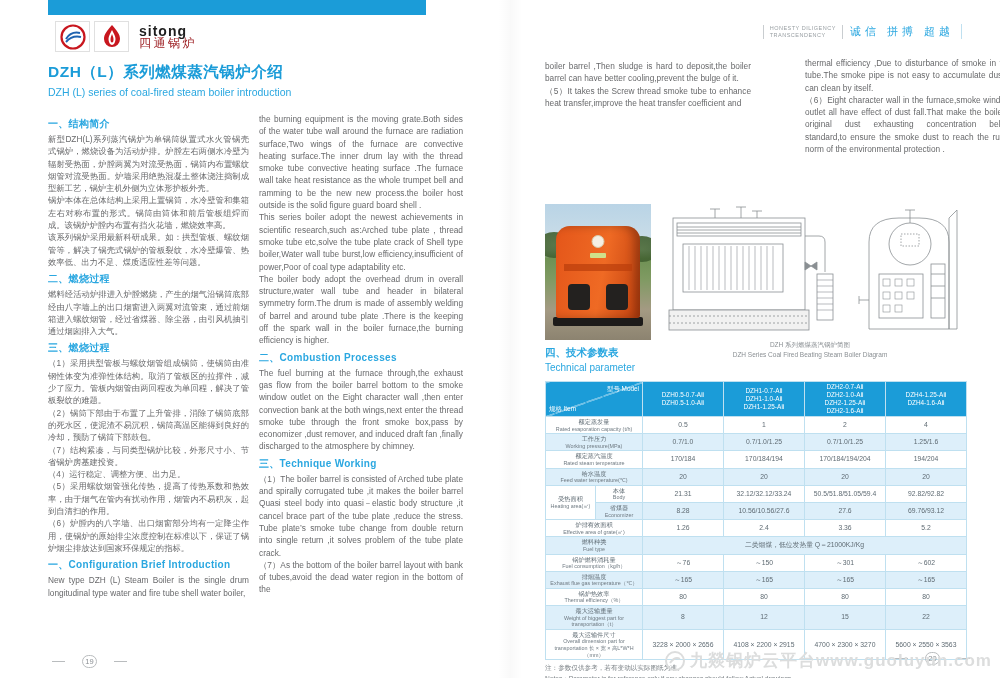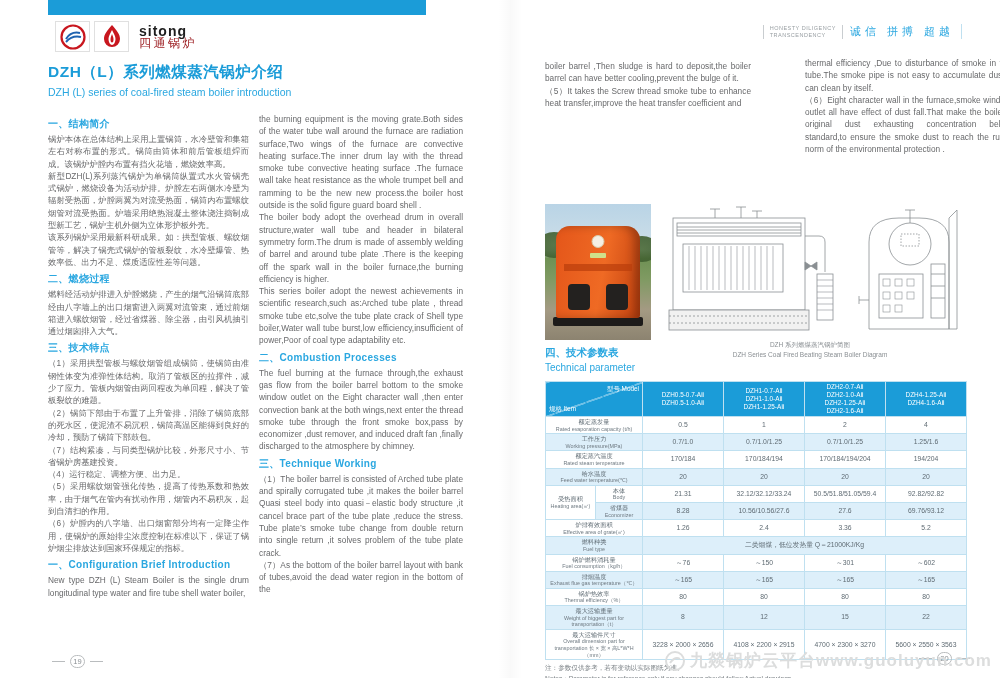--- a/index.html
+++ b/index.html
@@ -69,21 +69,21 @@
   .corner .c-top { position:absolute; right:3px; top:3px; font-size:6.4px; }
   .corner .c-bot { position:absolute; left:3px; bottom:3px; font-size:6.4px; }
   .ptable td.lab,.ptable td.sublab { font-size:6.2px; line-height:7.6px; }
   .ptable .en2 { display:block; font-size:5.4px; line-height:6.6px; color:#6f7a82; }
   .ptable tr.alt td { background:#ddeffa; }
   .ptable td.val { font-size:6.8px; }
   .tnotes { margin-top:4px; }
   .tnotes .n1 { font-size:6.6px; color:#7a8085; }
   .tnotes .n2 { font-size:6.6px; color:#7a8085; margin-top:2px; }
   
-  .pagenum { position:absolute; display:flex; align-items:center; gap:5px; }
+  .pagenum { position:absolute; display:flex; align-items:center; gap:17px; }
   .pagenum .ln { width:13px; height:1px; background:#b9bcbe; }
   .pagenum .num { min-width:15px; height:13px; border:1px solid #b9bcbe; border-radius:8px;
         font-size:7.5px; color:#8a8f93; display:flex; align-items:center; justify-content:center; padding:0 2px; }
   .pn19 { left:52px; top:655px; }
   .pn20 { right:30px; top:652px; }
   .watermark { position:absolute; right:8px; bottom:6px; display:flex; align-items:center; gap:4px;
         color:#dcdddd; font-size:17px; font-weight:700; letter-spacing:1px; }
   .gutter { position:absolute; left:498px; top:0; width:24px; height:678px;
         background:linear-gradient(90deg,rgba(0,0,0,0) 0%,rgba(0,0,0,.025) 50%,rgba(0,0,0,0) 100%); }
 </style>
@@ -122,39 +122,39 @@
 
 <div class="gutter"></div>
 
 <div class="titleblock">
   <div class="title-cn">DZH（L）系列燃煤蒸汽锅炉介绍</div>
   <div class="title-en">DZH (L) series of coal-fired steam boiler introduction</div>
 </div>
 
 <div class="txtcol colA">
     <div class="sec-h">一、结构简介</div>
+    <div class="para">新型DZH(L)系列蒸汽锅炉为单锅筒纵置式水火管锅壳式锅炉，燃烧设备为活动炉排。炉膛左右两侧水冷壁为辐射受热面，炉膛两翼为对流受热面，锅筒内布置螺纹烟管对流受热面。炉墙采用绝热混凝土整体浇注捣制成型新工艺，锅炉主机外侧为立体形护板外壳。</div>
     <div class="para">锅炉本体在总体结构上采用上置锅筒，水冷壁管和集箱左右对称布置的形式。锅筒由筒体和前后管板组焊而成。该锅炉炉膛内布置有挡火花墙，燃烧效率高。</div>
-    <div class="para">新型DZH(L)系列蒸汽锅炉为单锅筒纵置式水火管锅壳式锅炉，燃烧设备为活动炉排。炉膛左右两侧水冷壁为辐射受热面，炉膛两翼为对流受热面，锅筒内布置螺纹烟管对流受热面。炉墙采用绝热混凝土整体浇注捣制成型新工艺，锅炉主机外侧为立体形护板外壳。</div>
     <div class="para">该系列锅炉采用最新科研成果。如：拱型管板、螺纹烟管等，解决了锅壳式锅炉的管板裂纹，水冷壁爆管、热效率低、出力不足、煤质适应性差等问题。</div>
     <div class="sec-h">二、燃烧过程</div>
     <div class="para">燃料经活动炉排进入炉膛燃烧，产生的烟气沿锅筒底部经由八字墙上的出口烟窗进入两翼对流管束，通过前烟箱进入螺纹烟管，经过省煤器、除尘器，由引风机抽引通过烟囱排入大气。</div>
-    <div class="sec-h">三、技术特点</div>
+    <div class="sec-h">三、燃烧过程</div>
     <div class="para">（1）采用拱型管板与螺纹烟管组成锅筒，使锅筒由准钢性体变为准弹性体结构。取消了管板区的拉撑件，减少了应力。管板内烟管由两回程改为单回程，解决了管板裂纹的难题。</div>
     <div class="para">（2）锅筒下部由于布置了上升管排，消除了锅筒底部的死水区，使泥渣不易沉积，锅筒高温区能得到良好的冷却，预防了锅筒下部鼓包。</div>
     <div class="para">（7）结构紧凑，与同类型锅炉比较，外形尺寸小、节省锅炉房基建投资。</div>
     <div class="para">（4）运行稳定、调整方便、出力足。</div>
     <div class="para">（5）采用螺纹烟管强化传热，提高了传热系数和热效率，由于烟气在管内有扰动作用，烟管内不易积灰，起到自清扫的作用。</div>
     <div class="para">（6）炉膛内的八字墙、出口烟窗部分均有一定降尘作用，使锅炉的原始排尘浓度控制在标准以下，保证了锅炉烟尘排放达到国家环保规定的指标。</div>
     <div class="sec-h">一、Configuration Brief Introduction</div>
     <div class="para">New type DZH (L) Steam Boiler is the single drum longitudinal type water and fire tube shell water boiler,</div>
   </div>
 <div class="txtcol colB">
     <div class="para">the burning equipment is the moving grate.Both sides of the water tube wall around the furnace are radiation surface,Two wings of the furnace are convective heating surface.The inner drum lay with the thread smoke tube convective heating surface .The furnace wall take heat resistance as the whole trumpet bell and ramming to be the new new process.the boiler host outside is the solid figure guard board shell .</div>
+    <div class="para">This series boiler adopt the newest achievements in scientific research,such as:Arched tube plate , thread smoke tube etc,solve the tube plate crack of Shell type boiler,Water wall tube burst,low efficiency,insufficient of power,Poor of coal type adaptability etc.</div>
     <div class="para">The boiler body adopt the overhead drum in overall structure,water wall tube and header in bilateral symmetry form.The drum is made of assembly welding of barrel and around tube plate .There is the keeping off the spark wall in the boiler furnace,the burning efficiency is higher.</div>
-    <div class="para">This series boiler adopt the newest achievements in scientific research,such as:Arched tube plate , thread smoke tube etc,solve the tube plate crack of Shell type boiler,Water wall tube burst,low efficiency,insufficient of power,Poor of coal type adaptability etc.</div>
     <div class="sec-h">二、Combustion Processes</div>
     <div class="para">The fuel burning at the furnace through,the exhaust gas flow from the boiler barrel bottom to the smoke window outlet on the Eight character wall ,then enter convection bank at the both wings,next enter the thread smoke tube through the front smoke box,pass by economizer ,dust remover, and induced draft fan ,finally discharged to the atmosphere by chimney.</div>
     <div class="sec-h">三、Technique Working</div>
     <div class="para">（1）The boiler barrel is consisted of Arched tube plate and spirally corrugated tube ,it makes the boiler barrel Quasi steel body into quasi－elastic body structure ,it cancel brace part of the tube plate ,reduce the stress. Tube plate’s smoke tube change from double return into single return ,it solves problem of the tube plate crack.</div>
     <div class="para">（7）As the bottom of the boiler barrel layout with bank of tubes,avoid the dead water region in the bottom of the</div>
   </div>
 
 <div class="pagenum pn19">
   <span class="ln"></span>
   <span class="num">19</span>

